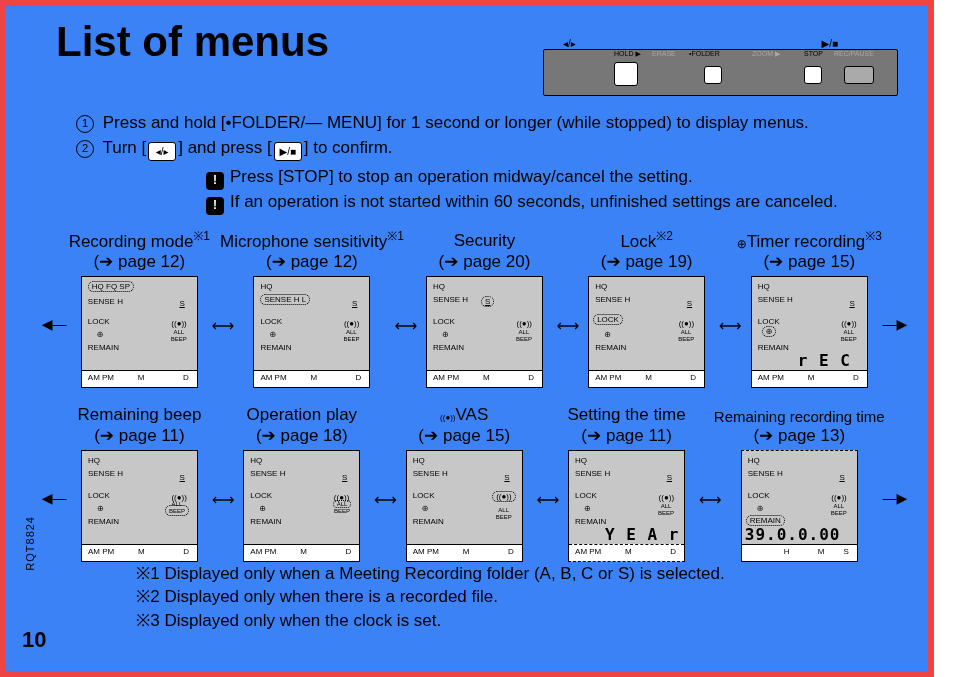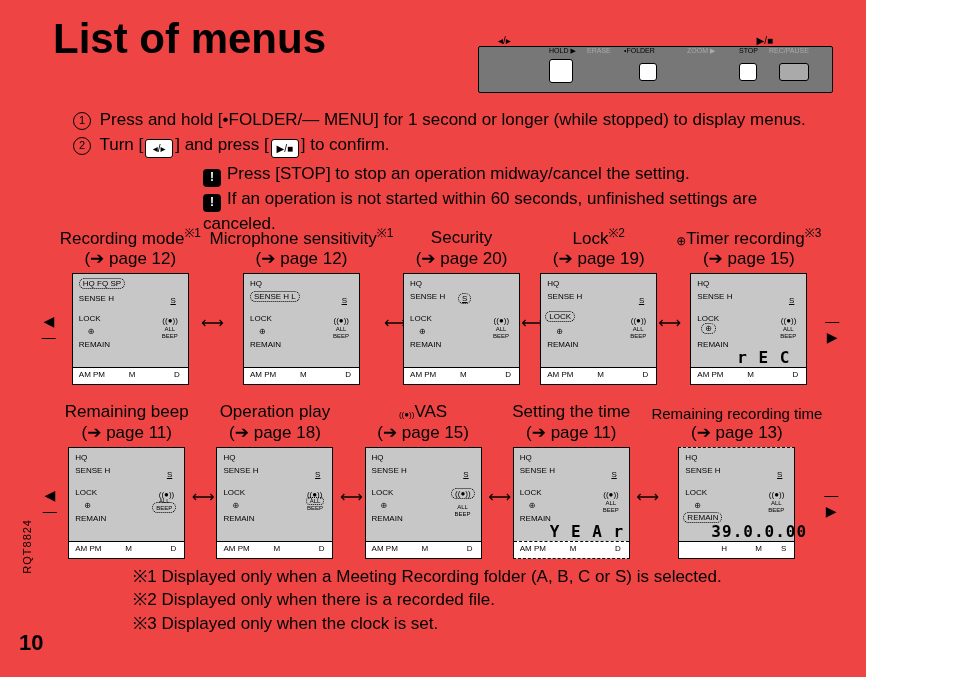--- a/index.html
+++ b/index.html
@@ -1,16 +1,16 @@
 <!DOCTYPE html>
 <html><head>
 <meta charset="utf-8">
 <style>
   html,body{margin:0;padding:0;background:#fff;color:#000;font-family:Helvetica,Arial,sans-serif}
-  .page{position:relative;width:866px;height:677px;background:#ef4444;border:3px solid #ef4444;box-sizing:border-box}
+  .page{position:relative;width:934px;height:677px;background:#3b82f6;border:6px solid #ef4444;box-sizing:border-box}
   .top{position:absolute;left:50px;top:12px;right:20px}
   .title{font-size:42px;font-weight:700}
   .device{position:absolute;right:30px;top:40px;width:355px;height:50px}
   .dev-bar{position:absolute;left:0;right:0;bottom:0;height:45px;background:#777;border:1px solid #000;border-radius:2px}
   .dev-top-label{position:absolute;top:-8px;font-size:10px;color:#000}
   .dev-top-l{left:20px}
   .dev-top-r{right:60px}
   .dev-lbl{position:absolute;top:0;font-size:7px;color:#000}
   .dev-btn{position:absolute;top:12px;width:22px;height:22px;background:#fff;border:1px solid #000;border-radius:3px}
   .dev-btn.sm{width:16px;height:16px;top:16px}
@@ -321,21 +321,21 @@
           </div>
         <div class="screen dashed-top">
           <span class="sc-t" style="left:6px;top:5px">HQ</span>
           <span class="sc-t" style="left:6px;top:18px"><span>SENSE</span> <span>H</span></span>
           <span class="sc-t" style="right:12px;top:22px;text-decoration:underline">S</span>
           <span class="sc-t" style="left:6px;top:40px">LOCK</span>
           <span class="sc-t" style="left:15px;top:53px">⊕</span>
           <span class="sc-t" style="right:10px;top:42px">((●))</span>
           <span class="sc-t" style="right:10px;top:52px"><span class="stack-all"><span>ALL</span><br><span>BEEP</span></span></span>
           <span class="sc-t" style="left:4px;top:65px"><span class="dotted">REMAIN</span></span>
-          <span class="seg-large" style="top:74px;left:32px">39.0.0.00</span>
+          <span class="seg-large" style="top:74px;left:3px">39.0.0.00</span>
           <div class="sc-bottom">
               <span class="b3a">H</span>
               <span class="b3b">M</span>
               <span class="b3c">S</span>
             </div>
         </div>
       </div>
 
       <div class="edge-arrow">—▶</div>
     </div>

